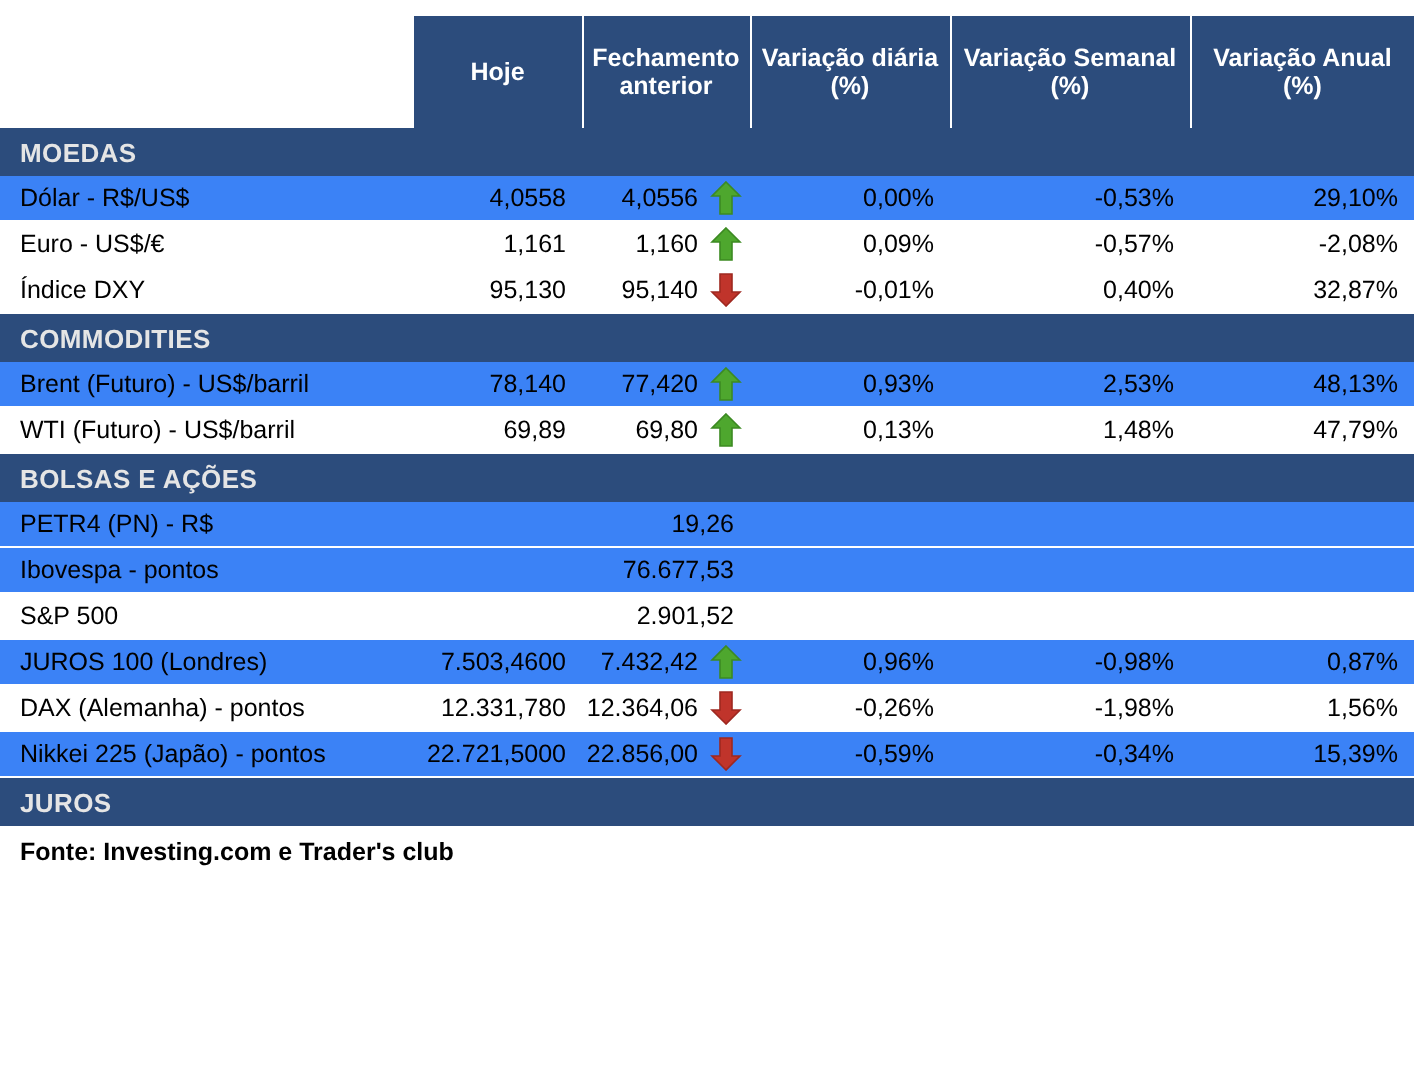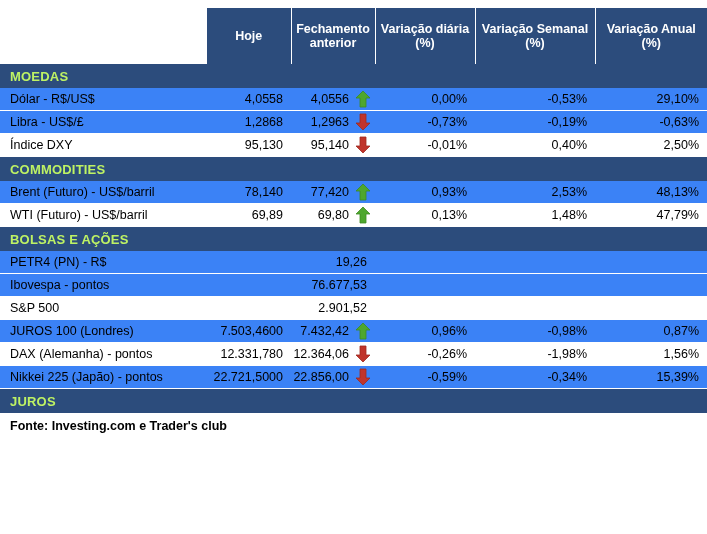--- a/index.html
+++ b/index.html
@@ -54,21 +54,21 @@
     height: 56px;
     border-right: 1px solid #ffffff;
     line-height: 1.15;
     padding: 0 4px !important;
   }
   .hdr.last { border-right: none; }
 
   
   .section td {
     background: #2c4c7c;
-    color: #bef264;
+    color: #e5e5e5;
     font-weight: bold;
     font-size: 13px;
     height: 24px;
     padding-left: 10px !important;
     letter-spacing: .2px;
   }
 
   
   tr.data td {
     height: 22px;
@@ -146,42 +146,42 @@
           <td class="num band-blue witharrow"><span>4,0556</span><span class="arrow">
               <svg width="16" height="18" viewBox="0 0 16 18">
                 <polygon points="8,1 15,8 11,8 11,17 5,17 5,8 1,8" fill="#4ea72e" stroke="#3c8a22" stroke-width="0.8"></polygon>
               </svg>
             </span></td>
           <td class="num band-blue">0,00%</td>
           <td class="num band-blue">-0,53%</td>
           <td class="num band-blue">29,10%</td>
         </tr>
         <tr class="data">
-          <td class="label band-blue">Libra - US$/£</td>
-          <td class="num band-blue">1,2868</td>
-          <td class="num band-blue witharrow"><span>1,2963</span><span class="arrow">
-              <svg width="16" height="18" viewBox="0 0 16 18">
-                <polygon points="8,17 1,10 5,10 5,1 11,1 11,10 15,10" fill="#c0342b" stroke="#9e2820" stroke-width="0.8"></polygon>
-              </svg>
-            </span></td>
-          <td class="num band-blue">-0,73%</td>
-          <td class="num band-blue">-0,19%</td>
-          <td class="num band-blue">-0,63%</td>
+          <td class="label band-white">Euro - US$/€</td>
+          <td class="num band-white">1,161</td>
+          <td class="num band-white witharrow"><span>1,160</span><span class="arrow">
+              <svg width="16" height="18" viewBox="0 0 16 18">
+                <polygon points="8,1 15,8 11,8 11,17 5,17 5,8 1,8" fill="#4ea72e" stroke="#3c8a22" stroke-width="0.8"></polygon>
+              </svg>
+            </span></td>
+          <td class="num band-white">0,09%</td>
+          <td class="num band-white">-0,57%</td>
+          <td class="num band-white">-2,08%</td>
         </tr>
         <tr class="data">
           <td class="label band-white">Índice DXY</td>
           <td class="num band-white">95,130</td>
           <td class="num band-white witharrow"><span>95,140</span><span class="arrow">
               <svg width="16" height="18" viewBox="0 0 16 18">
                 <polygon points="8,17 1,10 5,10 5,1 11,1 11,10 15,10" fill="#c0342b" stroke="#9e2820" stroke-width="0.8"></polygon>
               </svg>
             </span></td>
           <td class="num band-white">-0,01%</td>
           <td class="num band-white">0,40%</td>
-          <td class="num band-white">2,50%</td>
+          <td class="num band-white">32,87%</td>
         </tr>
         <tr class="section">
           <td colspan="6">COMMODITIES</td>
         </tr>
         <tr class="data">
           <td class="label band-blue">Brent (Futuro) - US$/barril</td>
           <td class="num band-blue">78,140</td>
           <td class="num band-blue witharrow"><span>77,420</span><span class="arrow">
               <svg width="16" height="18" viewBox="0 0 16 18">
                 <polygon points="8,1 15,8 11,8 11,17 5,17 5,8 1,8" fill="#4ea72e" stroke="#3c8a22" stroke-width="0.8"></polygon>

